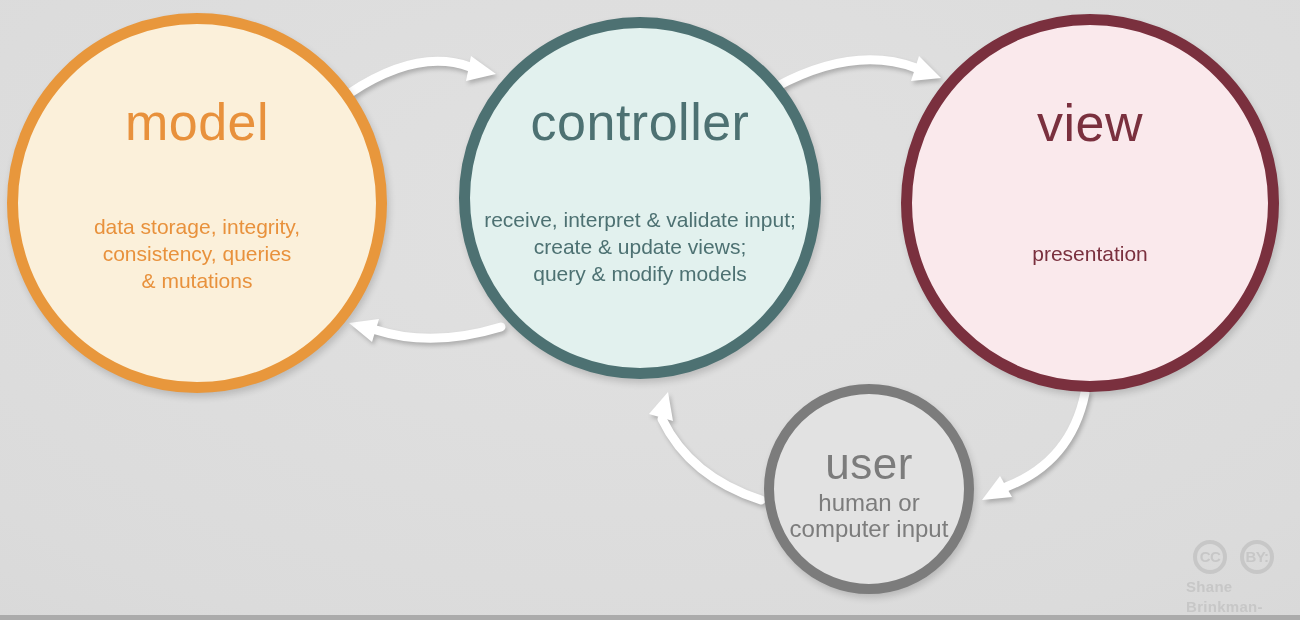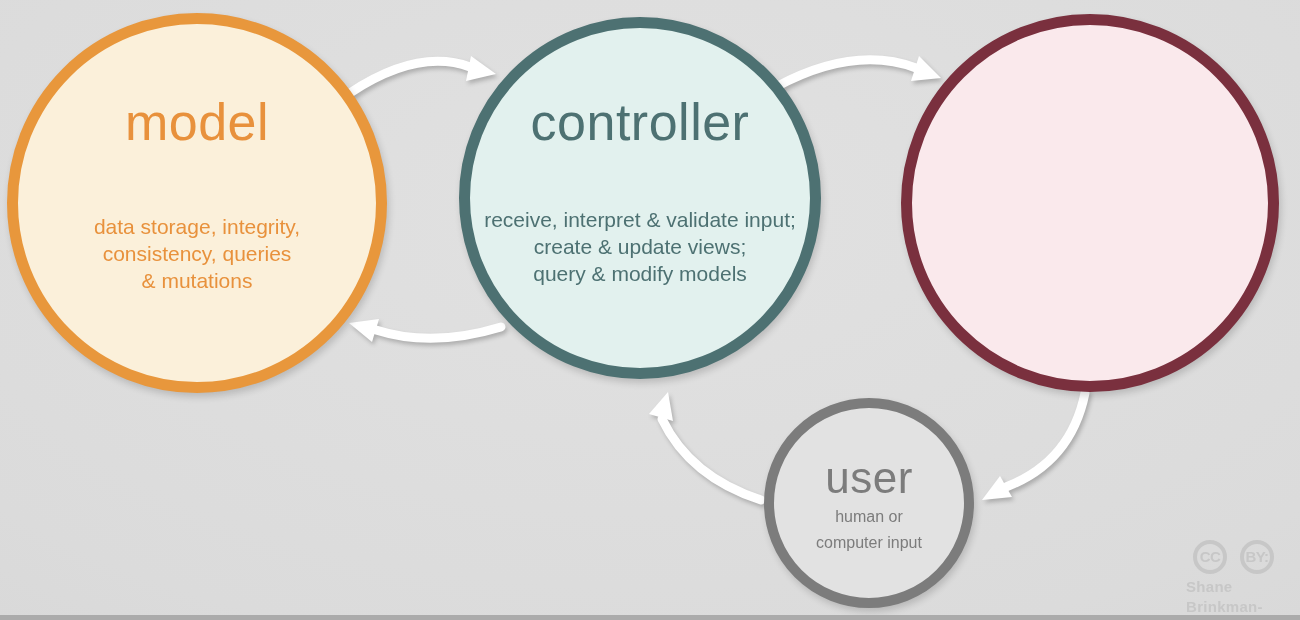--- a/index.html
+++ b/index.html
@@ -23,34 +23,34 @@
     position:absolute;
     border-style:solid;
     border-radius:50%;
     box-sizing:border-box;
     box-shadow:2px 4px 7px rgba(0,0,0,0.16);
     text-align:center;
   }
   #node-model     {left:7px;   top:13px;  width:380px;height:380px;border-width:11px;}
   #node-controller{left:459px; top:17px;  width:362px;height:362px;border-width:11px;}
   #node-view      {left:901px; top:14px;  width:378px;height:378px;border-width:11px;}
-  #node-user      {left:764px; top:398px; width:210px;height:210px;border-width:10px;}
+  #node-user      {left:764px; top:384px; width:210px;height:210px;border-width:10px;}
 
   .node-title{
     position:absolute;left:0;right:0;
     top:27.5%;transform:translateY(-50%);
     font-size:52px;font-weight:300;letter-spacing:0.5px;
   }
   #node-user .node-title{top:37%;font-size:44px;}
   .node-desc{
     position:absolute;left:0;right:0;
     top:64%;transform:translateY(-50%);
     font-size:21px;line-height:27px;font-weight:400;
   }
-  #node-user .node-desc{font-size:16px;line-height:26px;}
+  #node-user .node-desc{font-size:24px;line-height:26px;}
 
   
   .watermark{position:absolute;left:1186px;top:540px;width:110px;}
   .wm-badges{display:flex;gap:13px;padding-left:7px;}
   .wm-badge{
     width:26px;height:26px;border:4px solid;border-radius:50%;
     font-weight:700;font-size:15px;line-height:26px;text-align:center;
     letter-spacing:-0.5px;
   }
   .wm-name{margin-top:5px;font-weight:700;font-size:15px;line-height:15px;letter-spacing:0.3px;}
@@ -91,21 +91,23 @@
   <div class="node" id="node-controller" style="border-color: rgb(77, 113, 114); background-color: rgb(226, 241, 238); color: rgb(77, 113, 114);">
     <div class="node-title">controller</div>
     <div class="node-desc">
       <div>receive, interpret &amp; validate input;</div>
       <div>create &amp; update views;</div>
       <div>query &amp; modify models</div>
     </div>
   </div>
 
   <div class="node" id="node-view" style="border-color: rgb(122, 48, 62); background-color: rgb(250, 233, 236); color: rgb(122, 48, 62);">
+    <div class="node-title">view</div>
     <div class="node-desc">
+      <div>presentation</div>
     </div>
   </div>
 
   <div class="node" id="node-user" style="border-color: rgb(124, 124, 124); background-color: rgb(226, 226, 226); color: rgb(124, 124, 124);">
     <div class="node-title">user</div>
     <div class="node-desc">
       <div>human or</div>
       <div>computer input</div>
     </div>
   </div>

